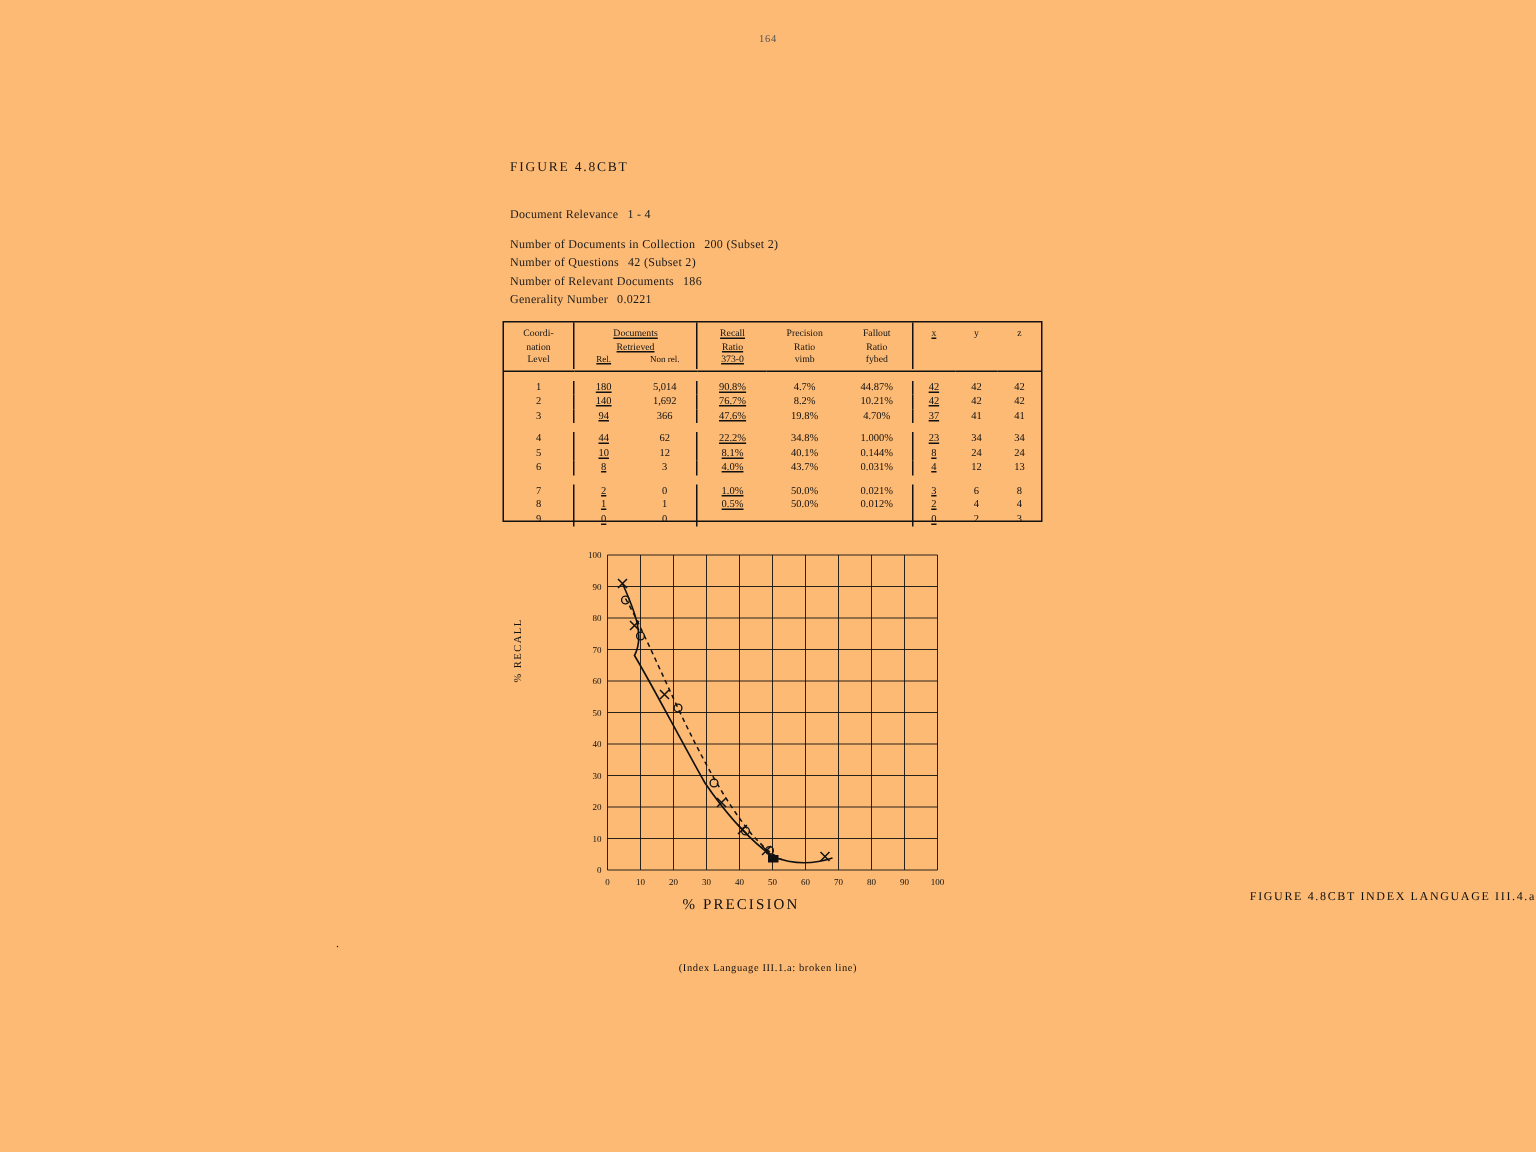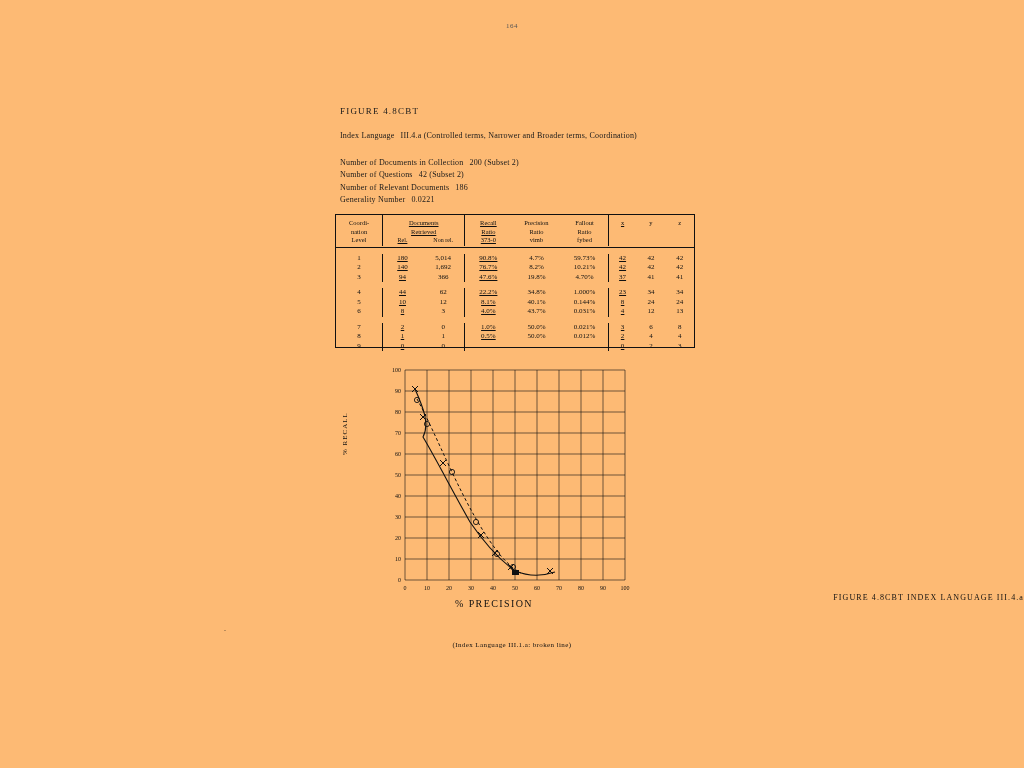--- a/index.html
+++ b/index.html
@@ -168,24 +168,24 @@
 </head>
 <body>
 
 <div class="page">
 
   <div class="page-number">164</div>
 
   <div class="fig-title">FIGURE 4.8CBT</div>
 
   <div class="meta-block">
+    <div class="meta-gap"></div>
     <div class="meta-line">
-      <span class="lbl">Index Language</span><span class="val">III.4.a  (Controlled terms,  Narrower and Broader terms,   Coordination)</span>
+      <span class="lbl">Document Relevance</span><span class="val">1 - 4</span>
     </div>
-    <div class="meta-gap"></div>
     <div class="meta-gap"></div>
     <div class="meta-line">
       <span class="lbl">Number of Documents in Collection</span><span class="val">200 (Subset 2)</span>
     </div>
     <div class="meta-line">
       <span class="lbl">Number of Questions</span><span class="val">42 (Subset 2)</span>
     </div>
     <div class="meta-line">
       <span class="lbl">Number of Relevant Documents</span><span class="val">186</span>
     </div>
@@ -248,21 +248,21 @@
       <tbody>
         <tr class="grp-space">
             <td colspan="9"></td>
           </tr>
         <tr>
           <td>1</td>
           <td class="v-sep-left">180</td>
           <td>5,014</td>
           <td class="v-sep-left">90.8%</td>
           <td>4.7%</td>
-          <td>59.73%</td>
+          <td>44.87%</td>
           <td class="v-sep-left">42</td>
           <td>42</td>
           <td>42</td>
         </tr>
         <tr>
           <td>2</td>
           <td class="v-sep-left">140</td>
           <td>1,692</td>
           <td class="v-sep-left">76.7%</td>
           <td>8.2%</td>

